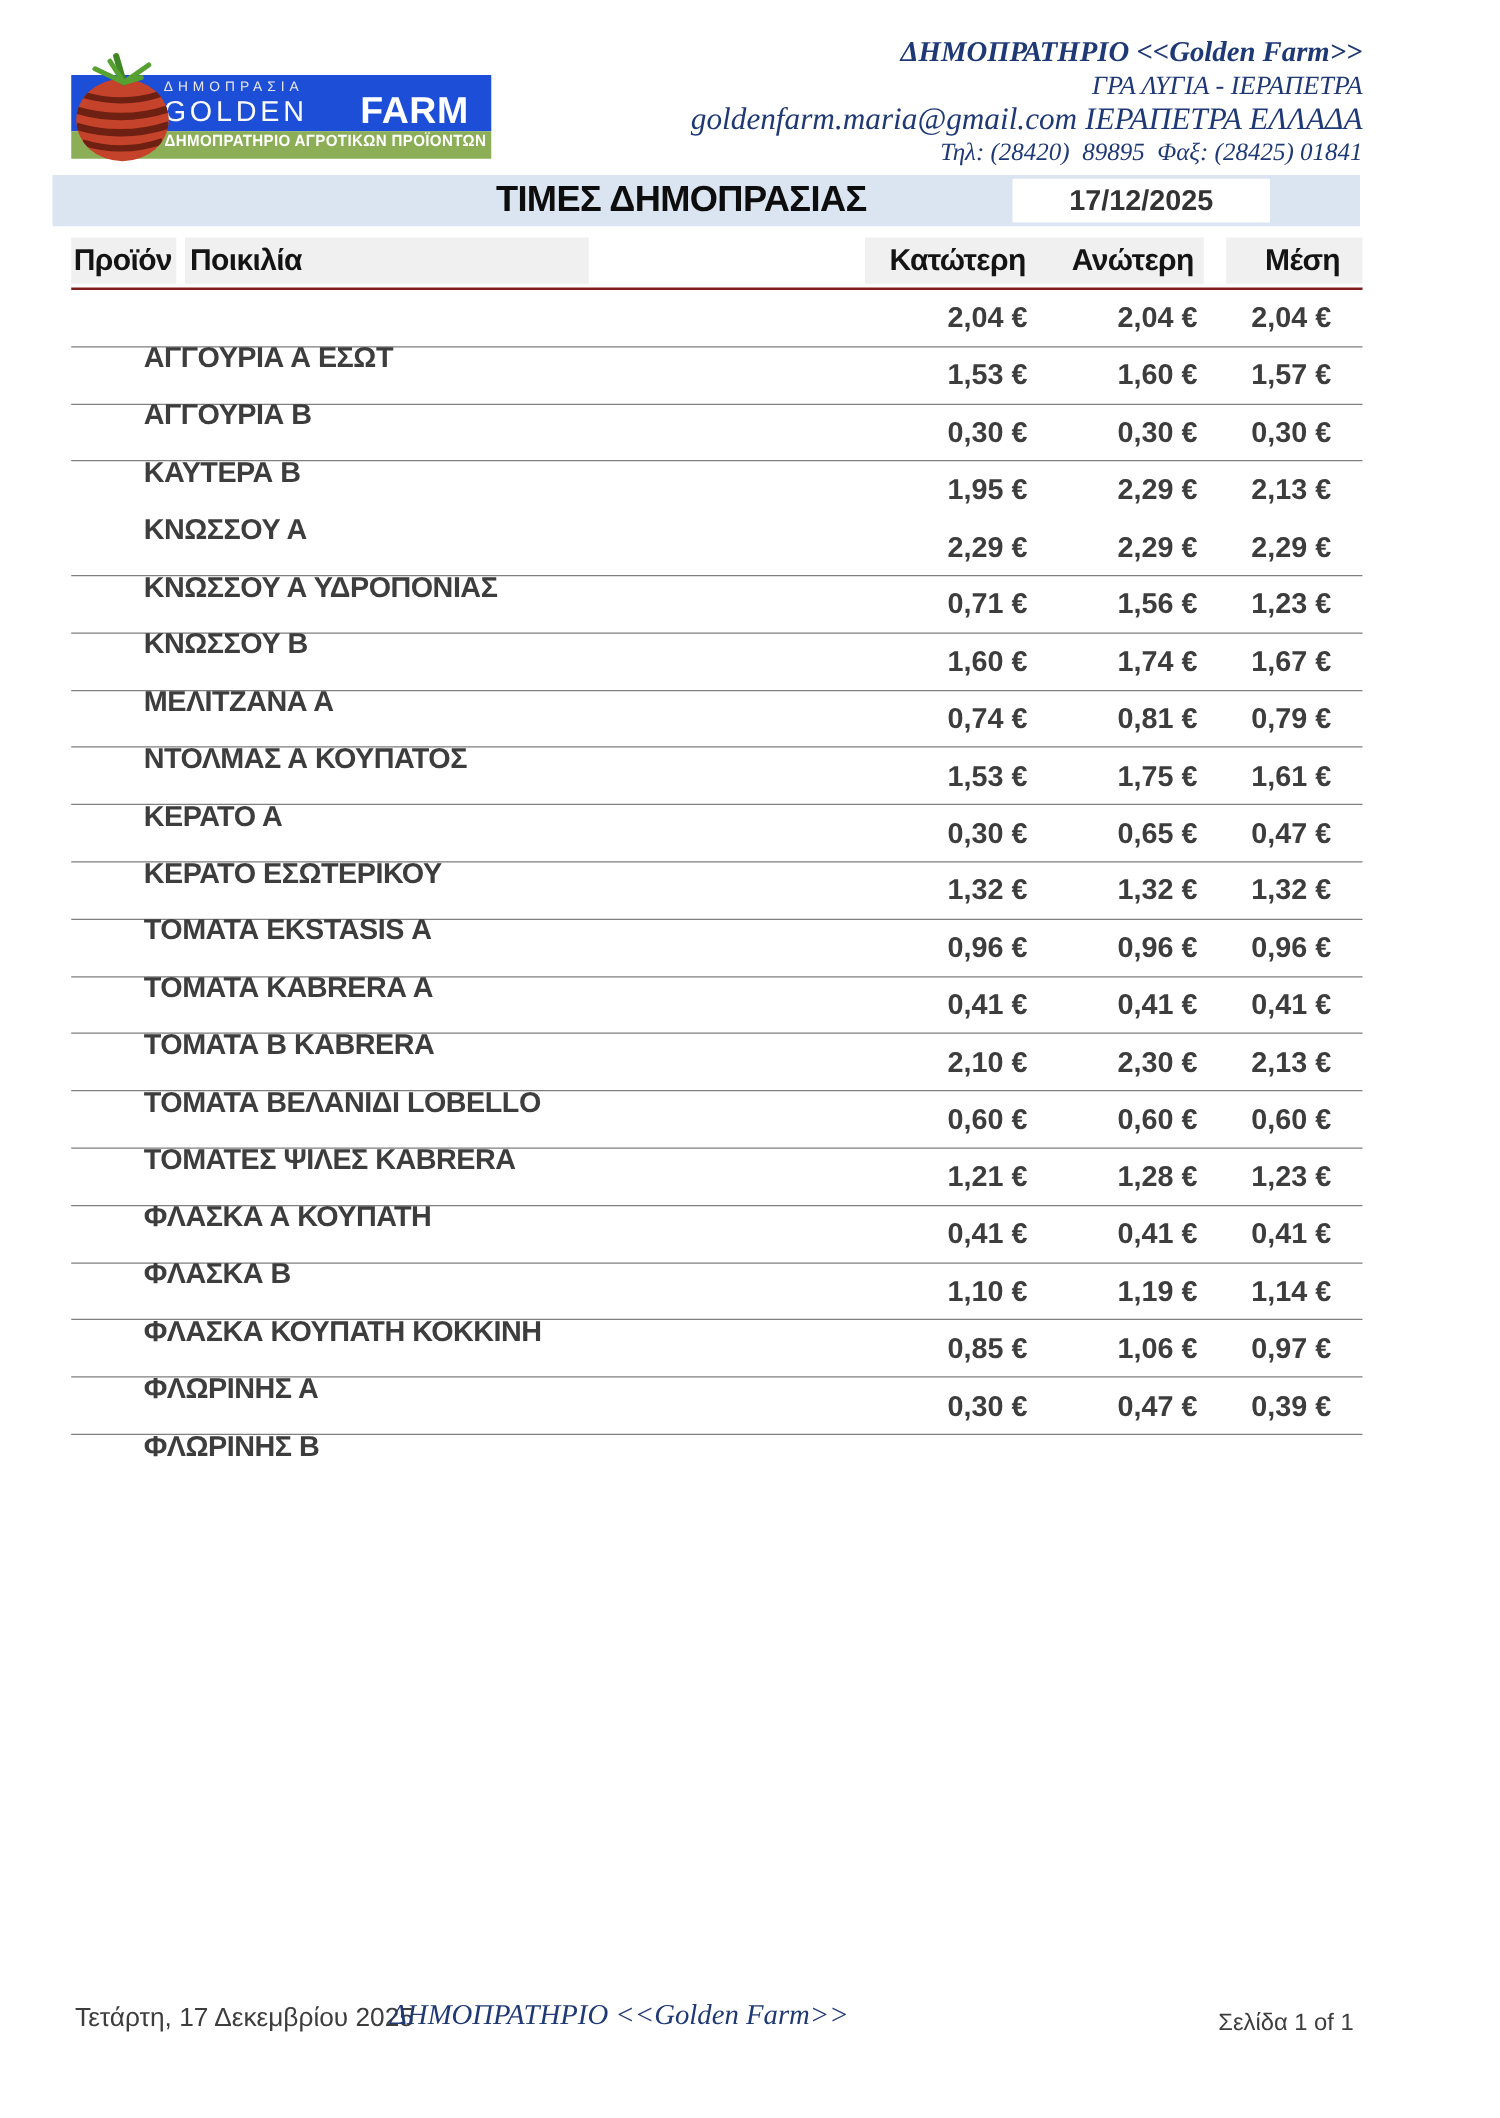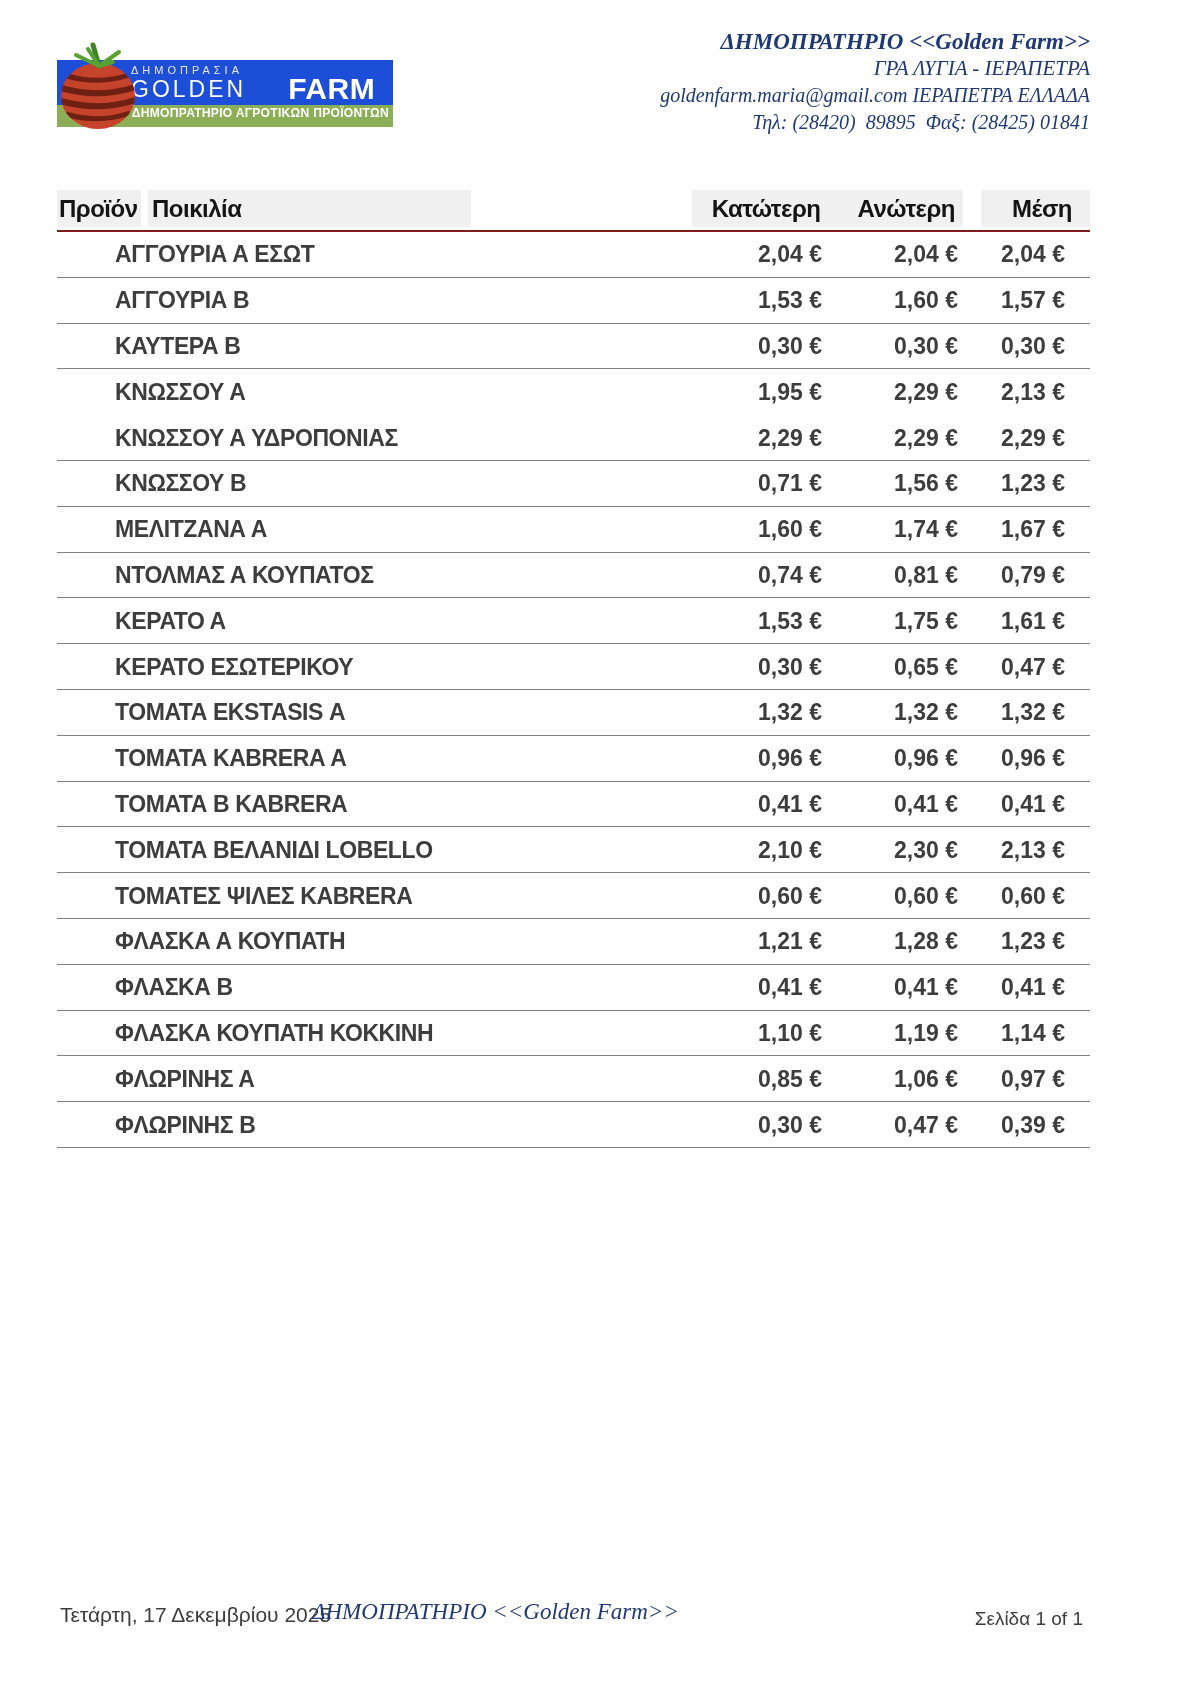--- a/index.html
+++ b/index.html
@@ -27,21 +27,21 @@
     transform:scaleX(0.93); transform-origin:center; letter-spacing:0.3px; }
   .tomato { position:absolute; left:2px; top:0; }
 
   
   .contact {
     position:absolute; right:110px; top:28px; text-align:right;
     font-family:"Liberation Serif", serif; font-style:italic; color:#1f3876;
   }
   .contact-name  { font-size:23px; font-weight:bold; line-height:27px; }
   .contact-loc   { font-size:21px; line-height:27px; }
-  .contact-email { font-size:20px; line-height:27px; }
+  .contact-email { font-size:25px; line-height:27px; }
   .contact-phone { font-size:20px; line-height:27px; }
 
   
   .title-bar { position:absolute; left:42px; top:140px; width:1046px; height:41px; background:#dbe5f1; }
   .page-title {
     position:absolute; left:0; top:0; right:0; bottom:0;
     display:flex; align-items:center; justify-content:center; padding-right:40px;
     font-size:29px; font-weight:bold; color:#0d0d0d; letter-spacing:-0.5px;
   }
   .date-box {
@@ -58,21 +58,21 @@
     display:flex; align-items:center; font-size:24px; font-weight:bold; color:#141414; letter-spacing:-0.5px;
   }
   .hbox.product { left:0;     width:84px;  padding-left:2px;  box-sizing:border-box; }
   .hbox.variety { left:91px;  width:323px; padding-left:4px;  box-sizing:border-box; }
   .hbox.minmax  { left:635px; width:271px; justify-content:flex-end; padding-right:8px; box-sizing:border-box; gap:37px; }
   .hbox.avg     { left:924px; width:109px; justify-content:flex-end; padding-right:18px; box-sizing:border-box; }
 
   .trow { position:relative; height:45.8px; border-bottom:1px solid #7f7f7f; box-sizing:border-box; }
   .trow.no-rule { border-bottom:none; }
   .cell { position:absolute; top:50%; transform:translateY(-50%); font-weight:bold; font-size:23px; color:#3d3d3d; }
-  .cell.name { left:58px; letter-spacing:-0.4px; white-space:nowrap; }
+  .cell.name { left:58px; letter-spacing:-0.4px; white-space:nowrap;margin-top:32px; }
   .cell.p    { text-align:right; }
   .cell.min  { left:575px; width:190px; }
   .cell.max  { left:770px; width:131px; }
   .cell.avg  { left:876px; width:132px; }
 
   
   .footer-date  { position:absolute; left:60px;  top:1603px; font-size:21px; color:#3d3d3d; }
   .footer-brand { position:absolute; left:312px; top:1599px; font-size:23px; color:#1f3876;
                   font-family:"Liberation Serif", serif; font-style:italic; }
   .footer-page  { position:absolute; right:117px; top:1608px; font-size:19px; color:#3d3d3d; }
@@ -111,20 +111,24 @@
     </svg>
   </div>
 
   <div class="contact">
     <div class="contact-name ws-pre">ΔΗΜΟΠΡΑΤΗΡΙΟ &lt;&lt;Golden Farm&gt;&gt;</div>
     <div class="contact-loc ws-pre">ΓΡΑ ΛΥΓΙΑ - ΙΕΡΑΠΕΤΡΑ</div>
     <div class="contact-email ws-pre">goldenfarm.maria@gmail.com ΙΕΡΑΠΕΤΡΑ ΕΛΛΑΔΑ</div>
     <div class="contact-phone ws-pre">Τηλ: (28420)  89895  Φαξ: (28425) 01841</div>
   </div>
 
+  <div class="title-bar">
+    <div class="page-title">ΤΙΜΕΣ ΔΗΜΟΠΡΑΣΙΑΣ</div>
+    <div class="date-box">17/12/2025</div>
+  </div>
 
   <div class="table">
     <div class="thead">
       <div class="hbox product">Προϊόν</div>
       <div class="hbox minmax">
         <span>Κατώτερη</span>
         <span>Ανώτερη</span>
       </div>
       <div class="hbox variety">Ποικιλία</div>
       <div class="hbox avg">Μέση</div>

